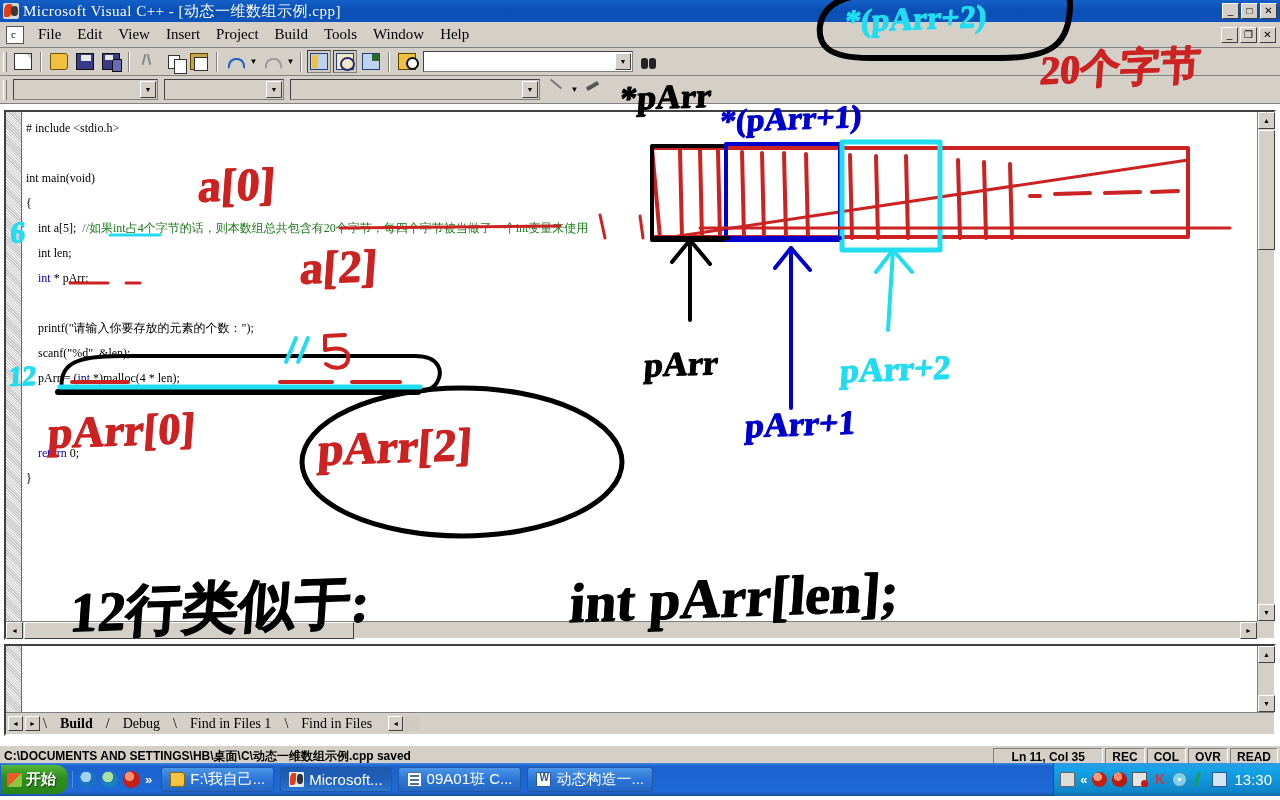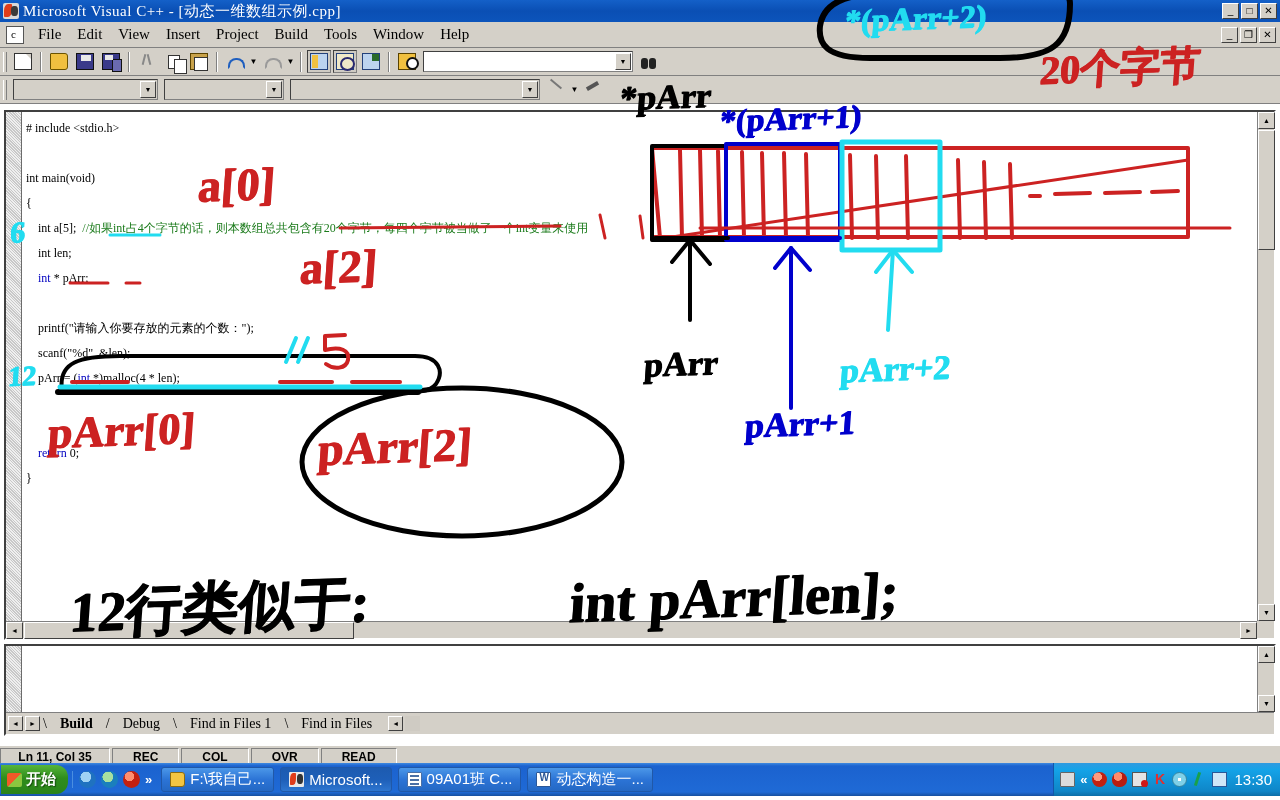--- a/index.html
+++ b/index.html
@@ -203,21 +203,21 @@
 
   
   .statusbar {
     position:absolute; left:0; top:745px; width:1280px; height:22px;
     background:#d4d0c8; border-top:1px solid #fff;
     display:flex; align-items:center;
     font-family:"Liberation Sans", sans-serif; font-size:12px; font-weight:bold; color:#000;
   }
   .sb-msg { padding-left:4px; flex:1 1 auto; white-space:nowrap; }
   .sb-cell {
-    height:18px; margin-right:2px; padding:0 20px; display:flex; align-items:center;
+    height:18px; margin-right:2px; padding:0 6px; display:flex; align-items:center;
     border:1px solid #808080; border-right-color:#fff; border-bottom-color:#fff;
     background:#d4d0c8; white-space:nowrap;
   }
   .sb-cell.dim { color:#000000; }
 
   
   .taskbar {
     position:absolute; left:0; top:763px; width:1280px; height:33px;
     background: linear-gradient(to bottom,#3f8ae0 0%,#1b62cf 9%,#1f6ad6 88%,#17509f 100%);
     display:flex; align-items:center;
@@ -435,20 +435,21 @@
       <div class="otab-sep">\</div>
       <div class="otab">Find in Files 1</div>
       <div class="otab-sep">\</div>
       <div class="otab">Find in Files</div>
       <div class="tab-nav" style="margin-left:6px;">◄</div>
       <div class="tab-nav" style="background:#cfcbc3;border-color:#cfcbc3;"></div>
     </div>
   </div>
 
   <div class="statusbar">
+    <div class="sb-msg">C:\DOCUMENTS AND SETTINGS\HB\桌面\C\动态一维数组示例.cpp saved</div>
     <div class="sb-cell" style="width:110px;justify-content:center;">Ln 11, Col 35</div>
     <div class="sb-cell dim">REC</div>
     <div class="sb-cell dim">COL</div>
     <div class="sb-cell dim">OVR</div>
     <div class="sb-cell dim">READ</div>
   </div>
 
   <div class="taskbar">
     <div class="start-btn">
       <span class="start-flag"></span>

